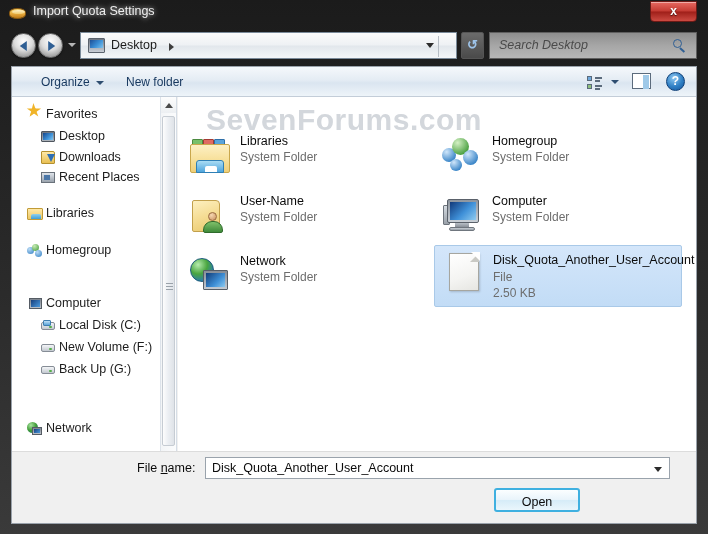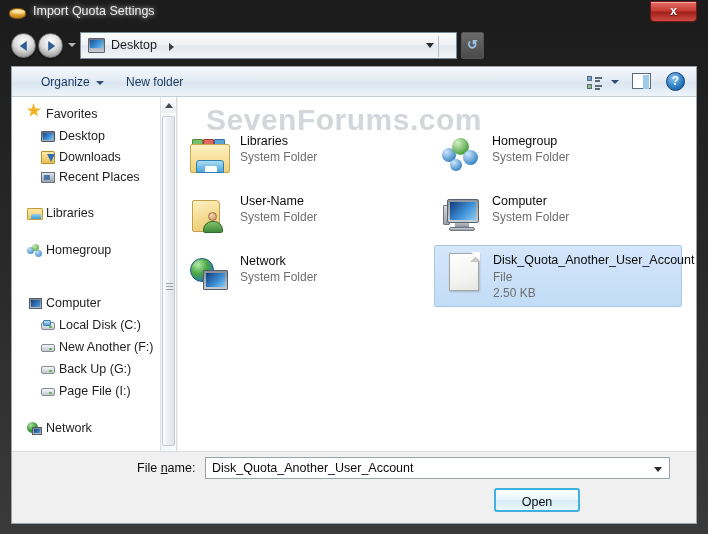--- a/index.html
+++ b/index.html
@@ -466,20 +466,27 @@
       <div class="crumb-text">Desktop</div>
       <div class="crumb-sep"></div>
       <div class="addr-divider"></div>
       <div class="addr-caret"></div>
     </div>
 
     <div class="refresh-btn">
       <span>↺</span>
     </div>
 
+    <div class="searchbox">
+      <div class="search-ph">Search Desktop</div>
+      <div class="search-icon">
+          <i></i>
+          <b></b>
+        </div>
+    </div>
   </div>
 
   <div class="client">
 
     <div class="cmdbar">
       <div class="cmd-btn cmd-organize">
         <span>Organize</span><i class="cmd-caret"></i>
       </div>
       <div class="cmd-btn cmd-newfolder">New folder</div>
 
@@ -560,33 +567,27 @@
       <div class="nav-item child" style="top:219px;text-align:right;">
         <span class="ni-ico">
             <i class="ic-hdd sys"></i>
           </span>
         <span class="ni-label">Local Disk (C:)</span>
       </div>
       <div class="nav-item child" style="top:241px;">
         <span class="ni-ico">
             <i class="ic-hdd"></i>
           </span>
-        <span class="ni-label">New Another (F:)</span>
+        <span class="ni-label">New Volume (F:)</span>
       </div>
       <div class="nav-item child" style="top:263px;">
         <span class="ni-ico">
             <i class="ic-hdd"></i>
           </span>
         <span class="ni-label">Back Up (G:)</span>
-      </div>
-      <div class="nav-item child" style="top:285px;">
-        <span class="ni-ico">
-            <i class="ic-hdd"></i>
-          </span>
-        <span class="ni-label">Page File (I:)</span>
       </div>
 
       <div class="nav-item root" style="top:322px;">
         <span class="ni-ico">
             <i class="ic-net">
               <i class="globe"></i>
               <i class="scr"></i>
             </i>
           </span>
         <span class="ni-label">Network</span>

